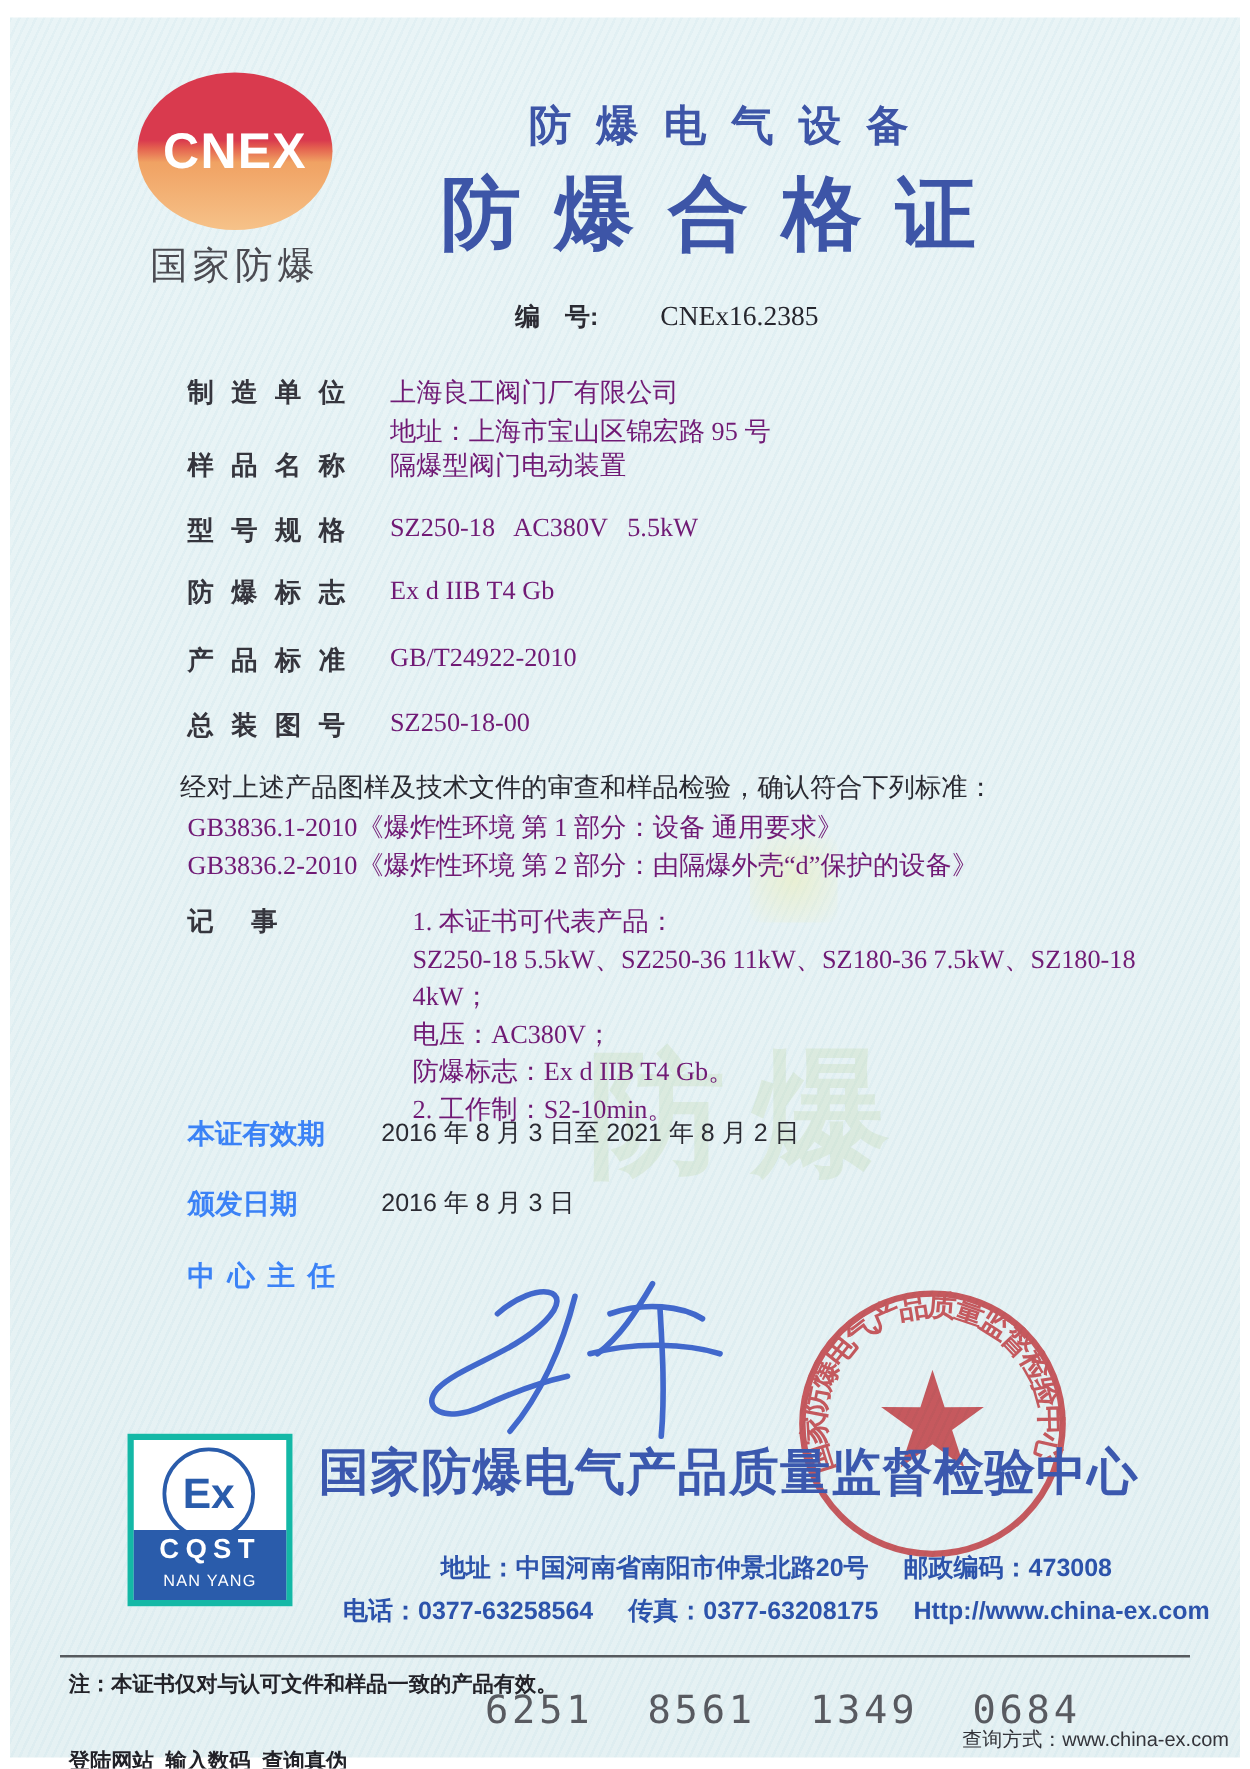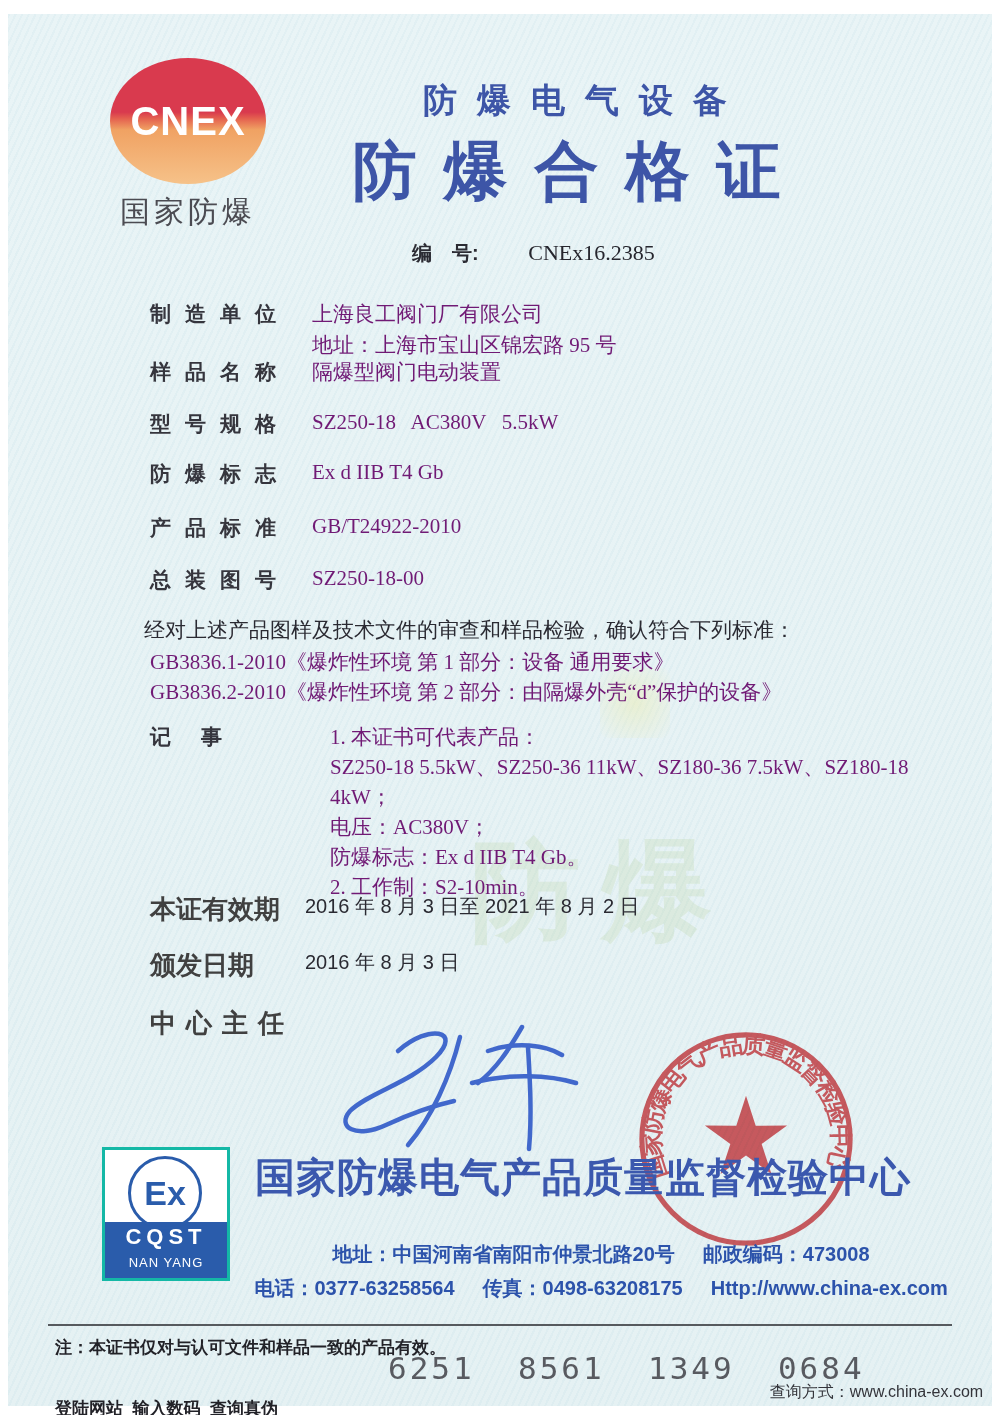--- a/index.html
+++ b/index.html
@@ -24,50 +24,50 @@
   .doc-type{left:345px;top:78px;width:480px;text-align:center;font-size:34px;font-weight:bold;
             color:#3d55a7;letter-spacing:20px;}
   .doc-title{left:330px;top:128px;width:500px;text-align:center;font-size:64px;font-weight:bold;
              color:#3d55a7;letter-spacing:27px;}
   .certno{left:412px;top:240px;font-size:20px;}
   .certno .lbl{font-weight:bold;color:#2b2b33;margin-right:44px;}
   .certno .v{font-family:"Liberation Serif","DejaVu Serif",serif;font-size:22px;}
 
   
   .lab{font-weight:bold;color:#35353d;font-size:21px;letter-spacing:14px;}
-  .lab2{font-weight:bold;color:#404040;font-size:26px;}
+  .lab2{font-weight:bold;color:#3b82f6;font-size:22px;}
   .val{font-family:"Liberation Serif","DejaVu Serif",serif;font-size:21px;color:#701a75;white-space:pre-wrap;}
   .dval{font-size:20px;color:#2a2a32;white-space:pre-wrap;}
   .para{font-size:21px;color:#2a2a32;}
 
   .notes-lines{line-height:30px;}
 
   
   .sig{left:310px;top:1015px;width:320px;height:150px;}
   .stamp{left:612px;top:1005px;width:268px;height:268px;opacity:.88;mix-blend-mode:multiply;}
 
   
   .wm{left:470px;top:818px;font-size:110px;font-weight:bold;letter-spacing:22px;
       color:rgba(175,205,140,0.20);}
   .wm2{left:600px;top:668px;width:70px;height:70px;border-radius:8px;
        background:radial-gradient(rgba(235,235,170,0.45),rgba(235,235,170,0));}
 
   
-  .exlogo{left:102px;top:1147px;width:122px;height:128px;border:3px solid #14b8a6;background:#fff;}
+  .exlogo{left:102px;top:1147px;width:122px;height:128px;border:5px solid #14b8a6;background:#fff;}
   .ex-band{position:absolute;left:0;right:0;bottom:0;height:56px;background:#2a5cab;}
   .ex-circle{position:absolute;left:23px;top:6px;width:68px;height:68px;border:3px solid #2a5cab;
              border-radius:50%;display:flex;align-items:center;justify-content:center;
              font-size:34px;font-weight:bold;color:#2a5cab;z-index:2;}
   .ex-cqst{position:absolute;left:0;right:0;bottom:28px;text-align:center;color:#fff;
            font-size:22px;font-weight:bold;letter-spacing:5px;z-index:1;}
   .ex-ny{position:absolute;left:0;right:0;bottom:8px;text-align:center;color:#fff;
          font-size:13px;font-weight:normal;letter-spacing:1px;z-index:1;}
   .orgname{left:236px;top:1150px;width:694px;text-align:center;font-size:40px;font-weight:bold;
            color:#3b58ae;font-family:"Liberation Serif","DejaVu Serif",serif;letter-spacing:1px;}
-  .contact{left:230px;width:720px;text-align:center;font-size:20px;font-weight:bold;color:#2c53ab;white-space:pre-wrap;}
+  .contact{left:230px;width:720px;text-align:center;font-size:20px;font-weight:bold;color:#2c53ab;white-space:pre-wrap;padding-left:20px;}
   .c1{top:1218px;} .c2{top:1252px;}
   .gap{display:inline-block;width:28px;}
 
   
   .divider{left:48px;top:1324px;width:904px;height:2px;background:#565a5e;}
   .note-row{left:55px;top:1336px;font-size:17px;font-weight:bold;color:#222228;display:flex;gap:38px;white-space:pre-wrap;flex-direction:column;}
   .code{left:388px;top:1350px;font-family:"DejaVu Sans Mono","Liberation Mono",monospace;
         font-size:31px;color:#585a60;letter-spacing:3px;white-space:pre;}
   .query{left:752px;top:1364px;font-size:16px;color:#33343a;white-space:pre-wrap;}
 </style>
@@ -165,21 +165,21 @@
     <div class="ex-cqst">CQST</div>
     <div class="ex-ny">NAN YANG</div>
   </div>
 
   <div class="a orgname">国家防爆电气产品质量监督检验中心</div>
 
   <div class="a contact c1">
     <span>地址：</span><span>中国河南省南阳市仲景北路20号</span><span class="gap"></span><span>邮政编码：</span><span>473008</span>
   </div>
   <div class="a contact c2">
-    <span>电话：</span><span>0377-63258564</span><span class="gap"></span><span>传真：</span><span>0498-63208175</span><span class="gap"></span><span>Http://www.china-ex.com</span>
+    <span>电话：</span><span>0377-63258564</span><span class="gap"></span><span>传真：</span><span>0377-63208175</span><span class="gap"></span><span>Http://www.china-ex.com</span>
   </div>
 
   <div class="a divider"></div>
   <div class="a note-row">
     <span>注：本证书仅对与认可文件和样品一致的产品有效。</span>
     <span>登陆网站  输入数码  查询真伪</span>
   </div>
   <div class="a code">6251  8561  1349  0684</div>
   <div class="a query">
     <span>查询方式：</span><span>www.china-ex.com</span>

